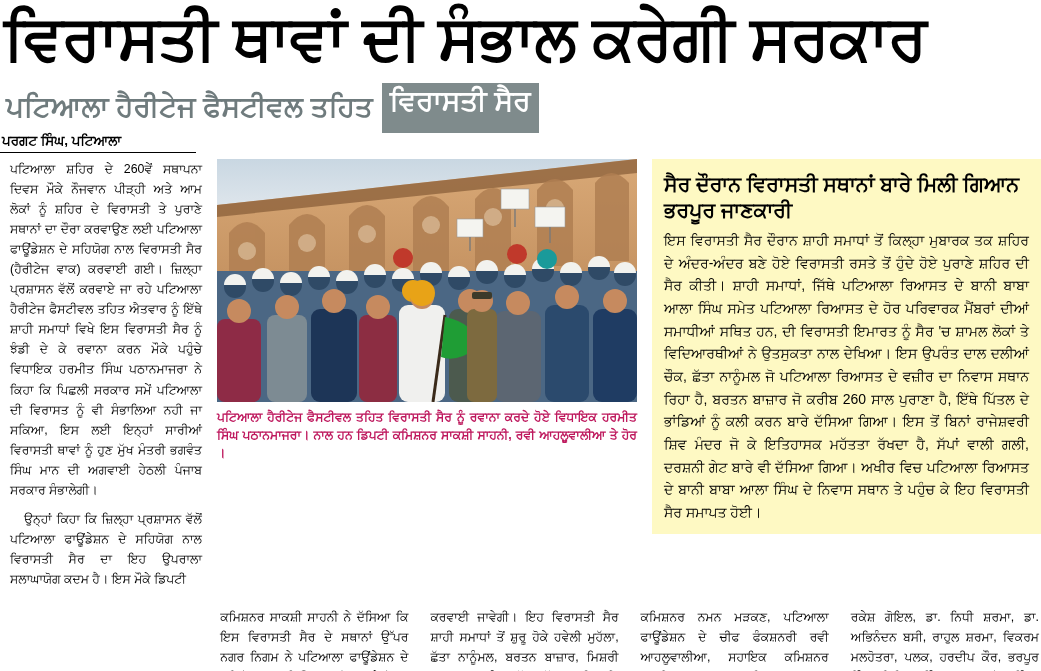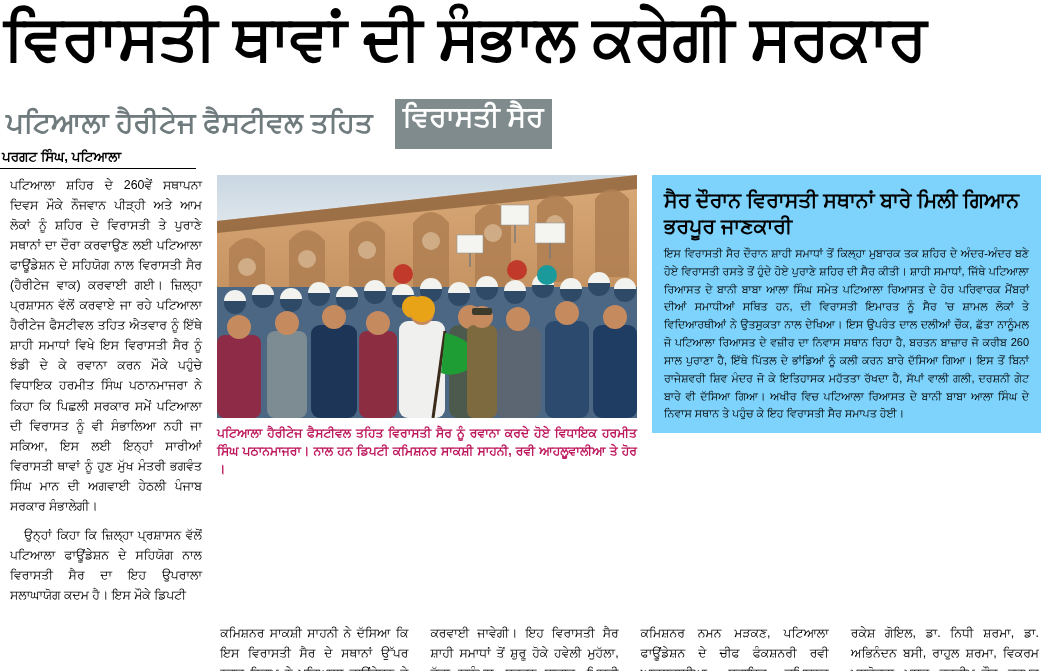--- a/index.html
+++ b/index.html
@@ -38,22 +38,22 @@
     white-space: nowrap;
     margin: 0;
     padding: 0 0 2px 0;
     transform: scaleX(1.0);
     transform-origin: left center;
   }
 
   .subhead-row {
     display: flex;
     align-items: center;
-    gap: 22px;
-    margin-top: 28px;
+    gap: 9px;
+    margin-top: 12px;
     padding-left: 2px;
     white-space: nowrap;
   }
   .subhead-text {
     font-size: 28px;
     font-weight: 700;
     color: #6f7b7d;
     line-height: 1.1;
   }
   .subhead-highlight {
@@ -124,34 +124,34 @@
     font-size: 12.4px;
     line-height: 1.48;
     font-weight: 700;
     margin-top: 6px;
     text-align: justify;
     color: #be185d;
   }
 
   
   .sidebar-box {
-    background: #7dd3fc;
+    background: #fef9c3;
     padding: 12px 12px 10px 12px;
     box-sizing: border-box;
     width: 100%;
   }
   .sidebar-title {
     font-size: 20.5px;
     font-weight: 700;
     line-height: 1.28;
     margin: 0 0 6px 0;
     color: #000;
   }
   .sidebar-body {
-    font-size: 11px;
+    font-size: 14px;
     line-height: 1.62;
     text-align: justify;
     color: #000;
     margin: 0;
   }
 
   
   .bottom-grid {
     display: grid;
     grid-template-columns: repeat(5, 1fr);

